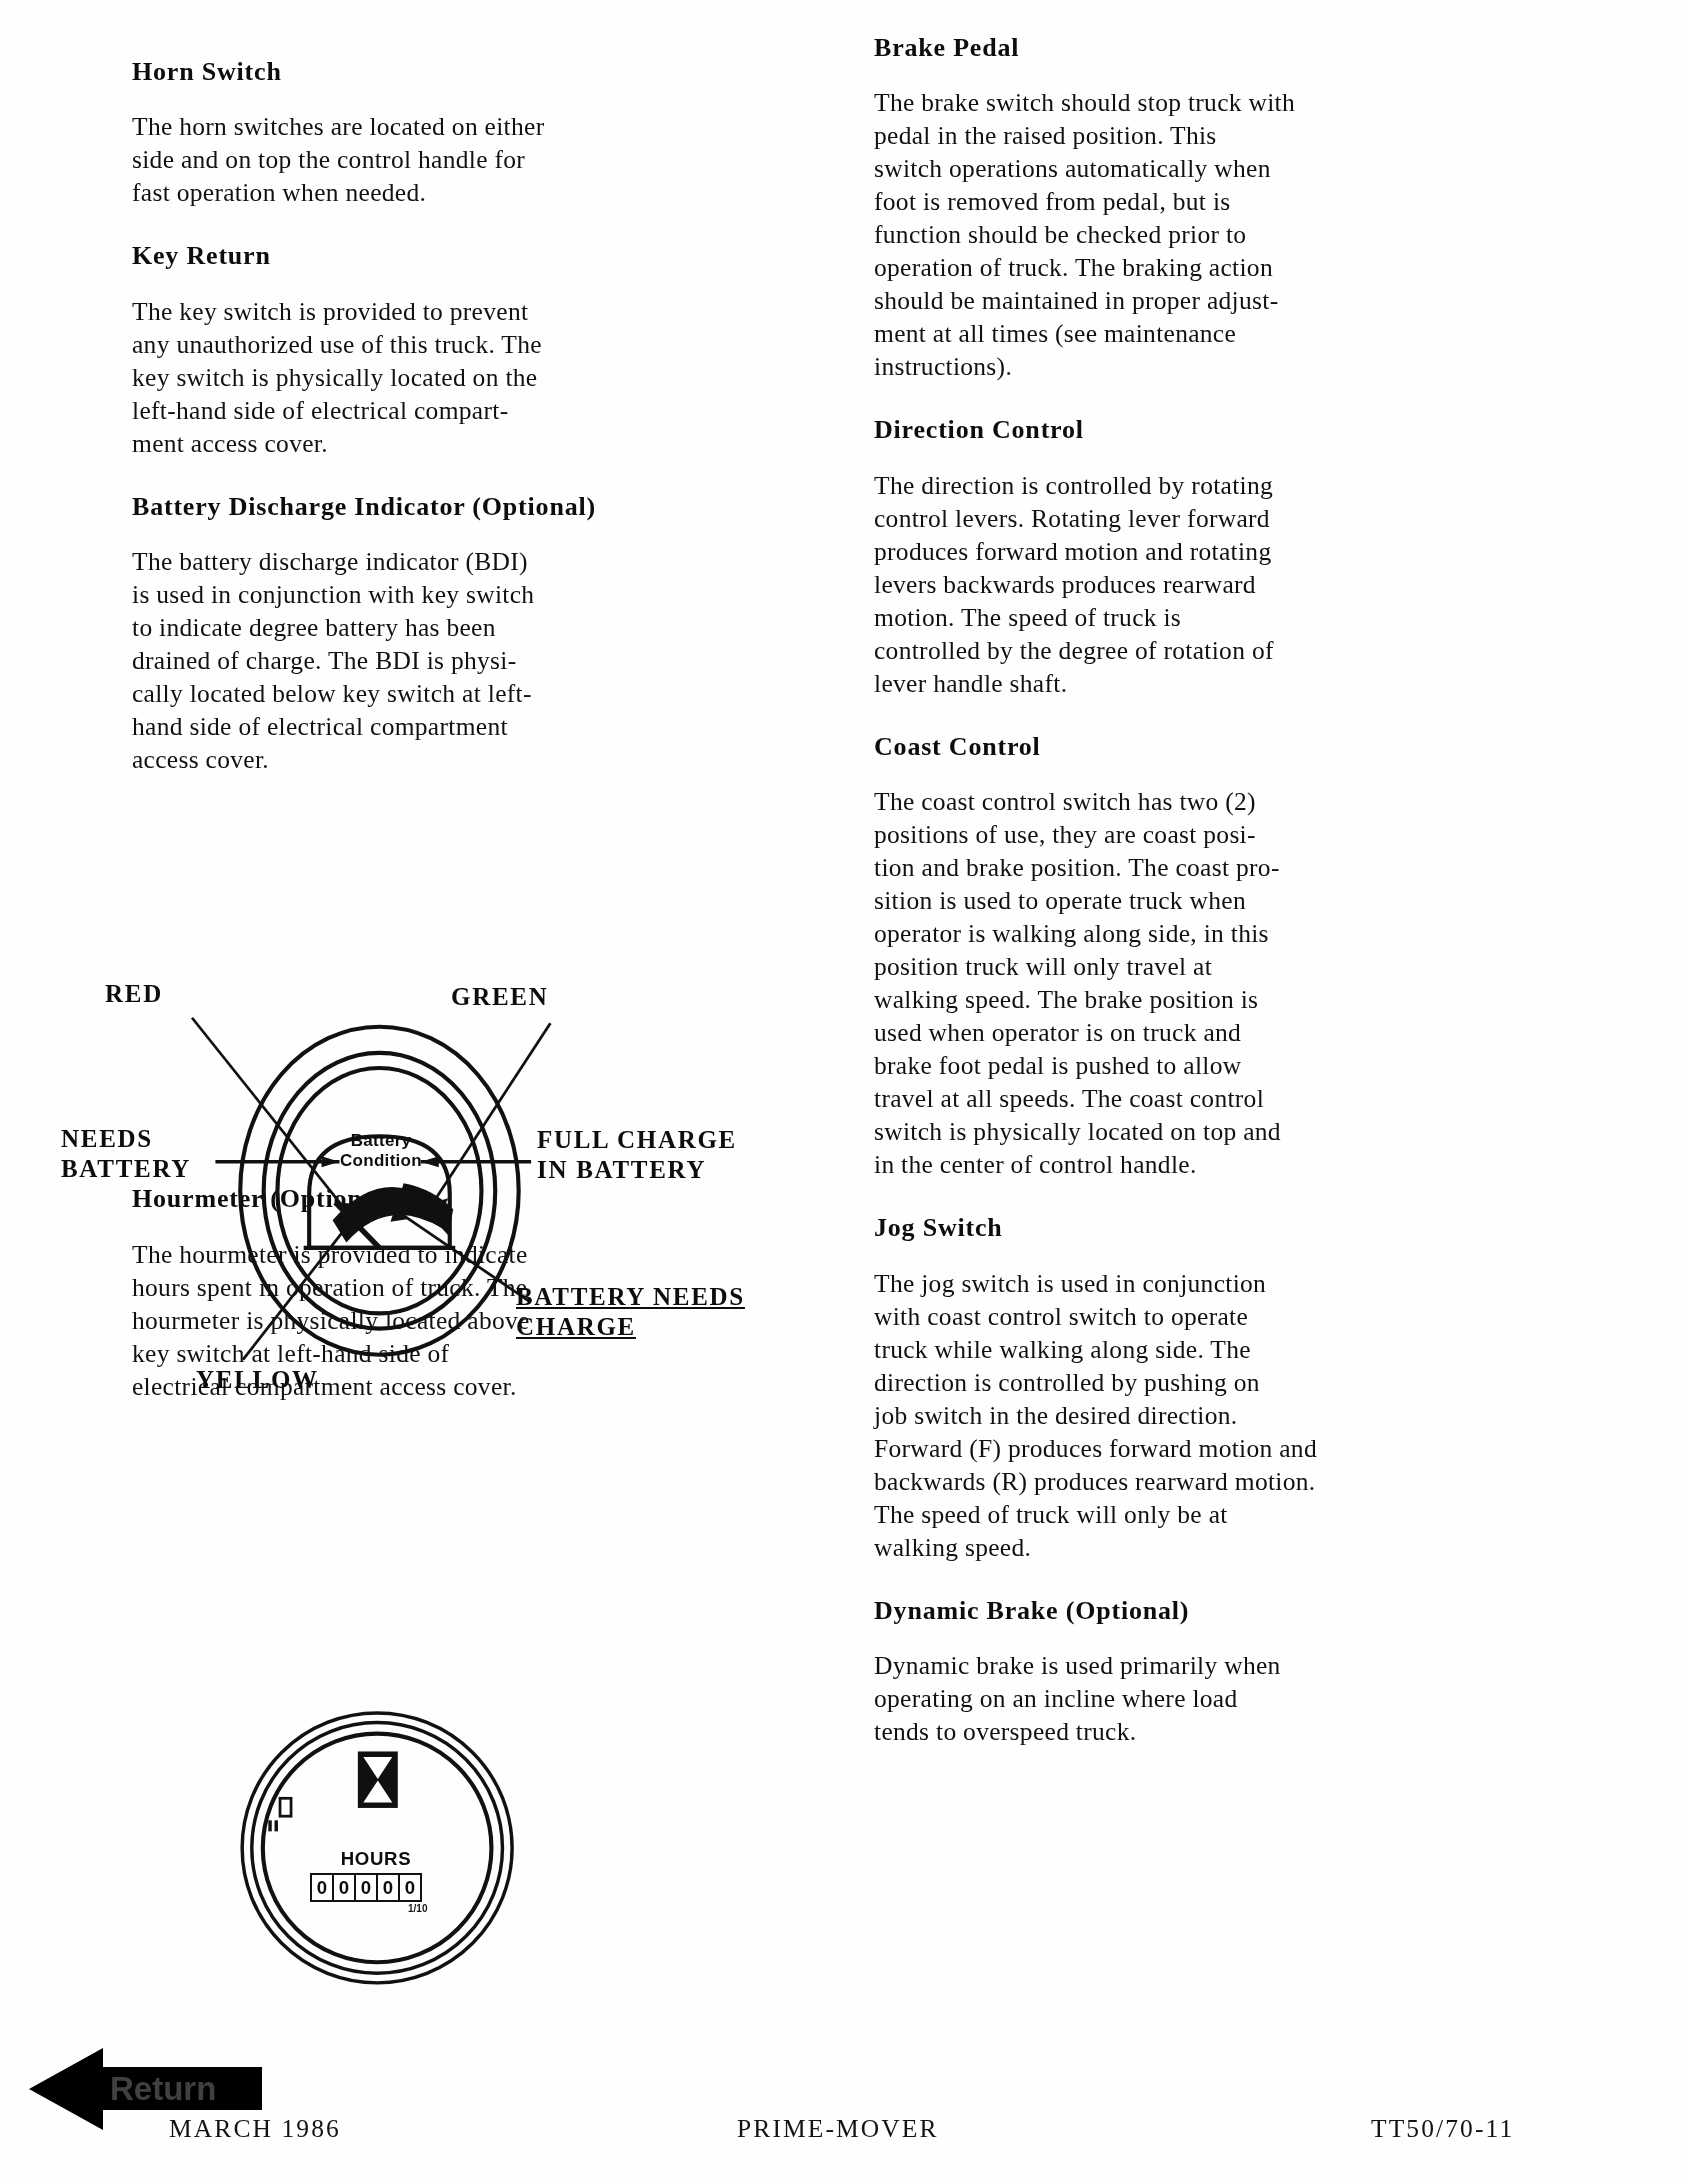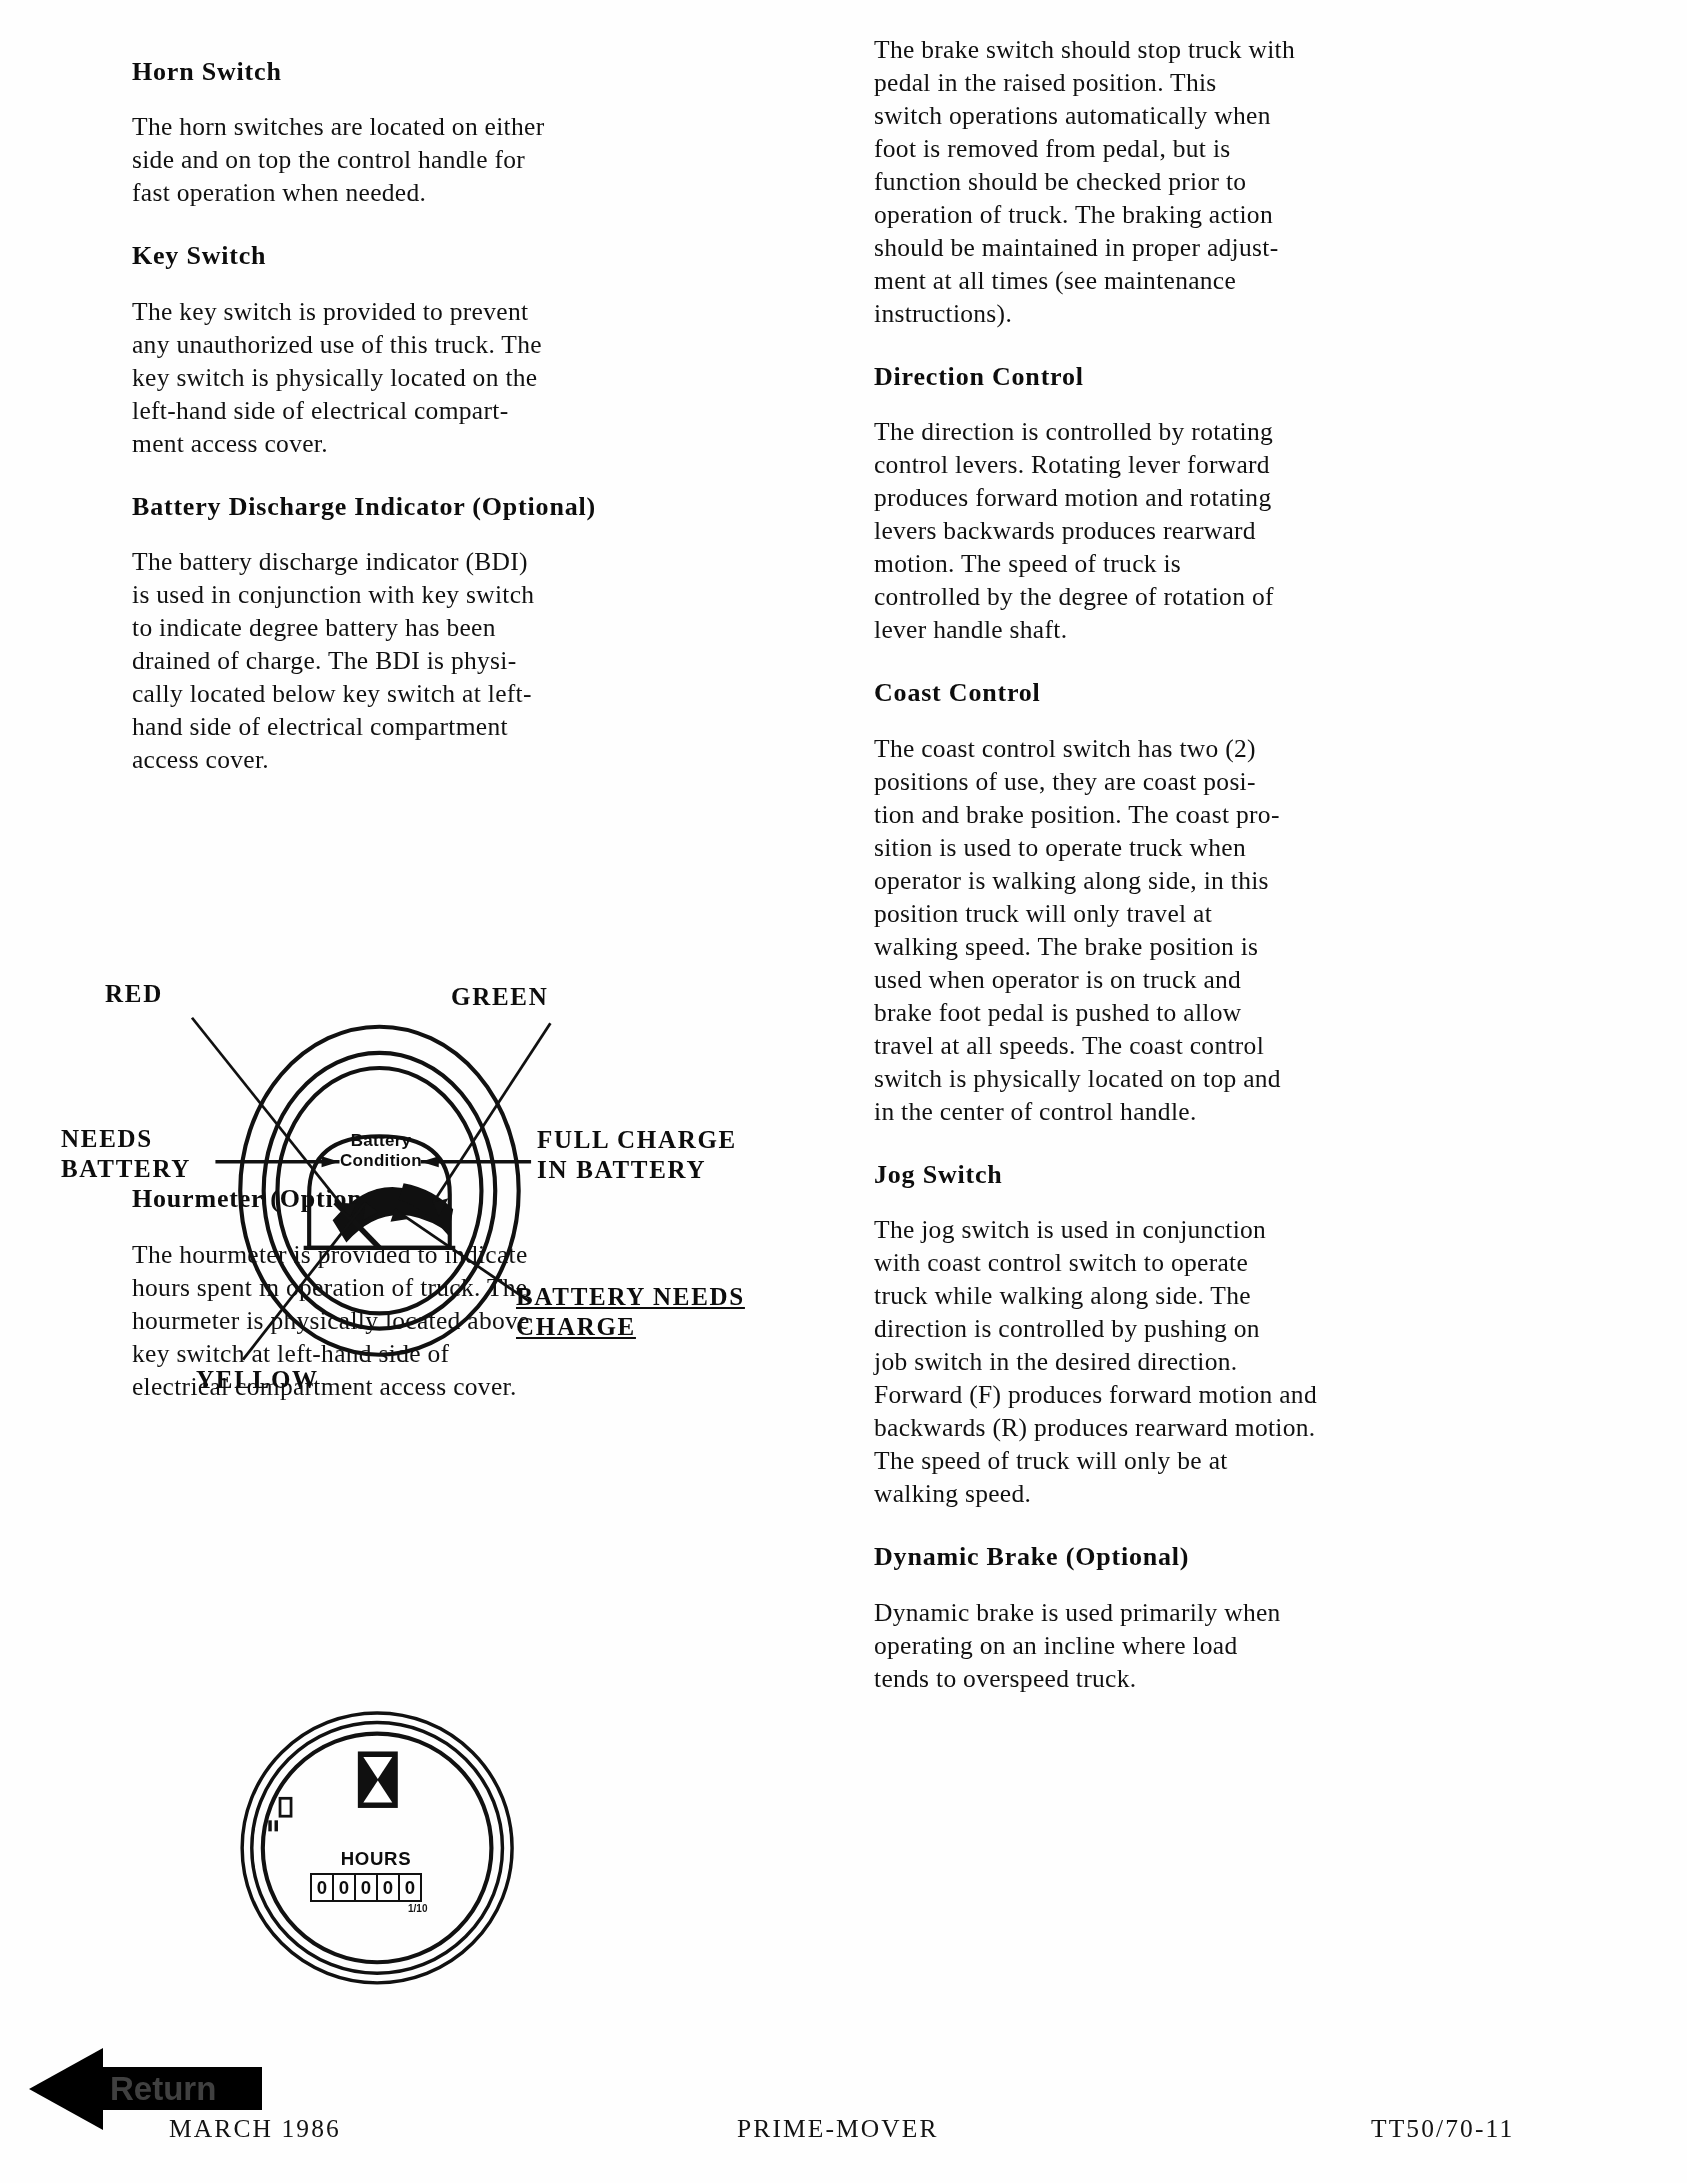--- a/index.html
+++ b/index.html
@@ -151,21 +151,21 @@
   <div class="col col-left">
 
     <div class="block" style="padding-top:57px;">
       <h2 class="heading">Horn Switch</h2>
       <p class="para">The horn switches are located on either
 side and on top the control handle for
 fast operation when needed.</p>
     </div>
 
     <div class="block">
-      <h2 class="heading">Key Switch</h2>
+      <h2 class="heading">Key Return</h2>
       <p class="para">The key switch is provided to prevent
 any unauthorized use of this truck. The
 key switch is physically located on the
 left-hand side of electrical compart-
 ment access cover.</p>
     </div>
 
     <div class="block">
       <h2 class="heading">Battery Discharge Indicator (Optional)</h2>
       <p class="para">The battery discharge indicator (BDI)
@@ -184,20 +184,21 @@
 hourmeter is physically located above
 key switch at left-hand side of
 electrical compartment access cover.</p>
     </div>
 
   </div>
 
   <div class="col col-right">
 
     <div class="block" style="padding-top:33px;">
+      <h2 class="heading">Brake Pedal</h2>
       <p class="para">The brake switch should stop truck with
 pedal in the raised position. This
 switch operations automatically when
 foot is removed from pedal, but is
 function should be checked prior to
 operation of truck. The braking action
 should be maintained in proper adjust-
 ment at all times (see maintenance
 instructions).</p>
     </div>

